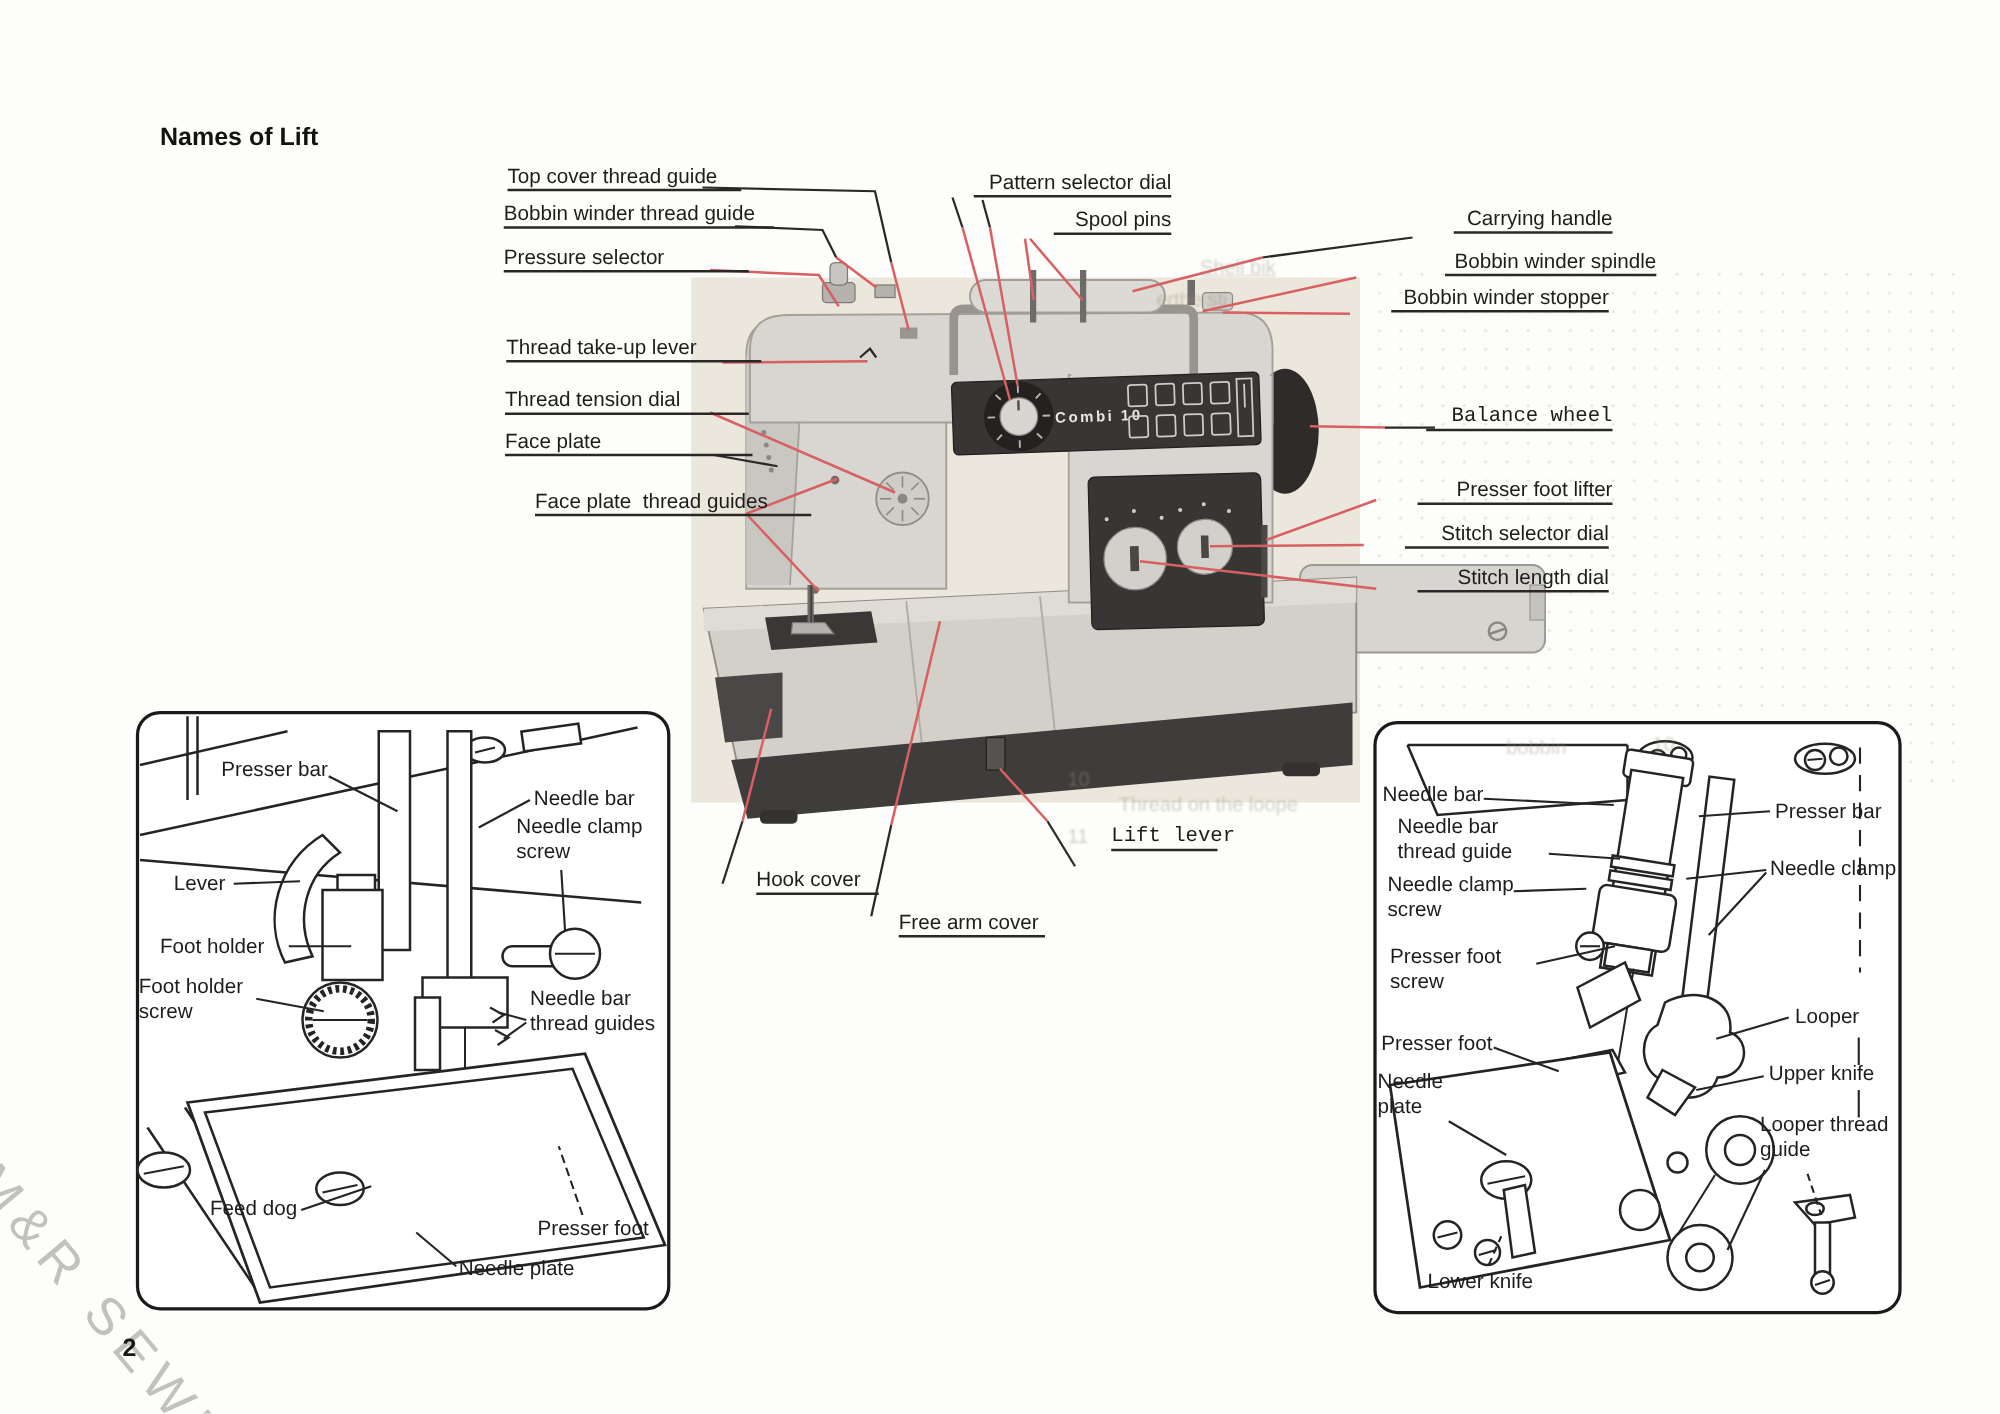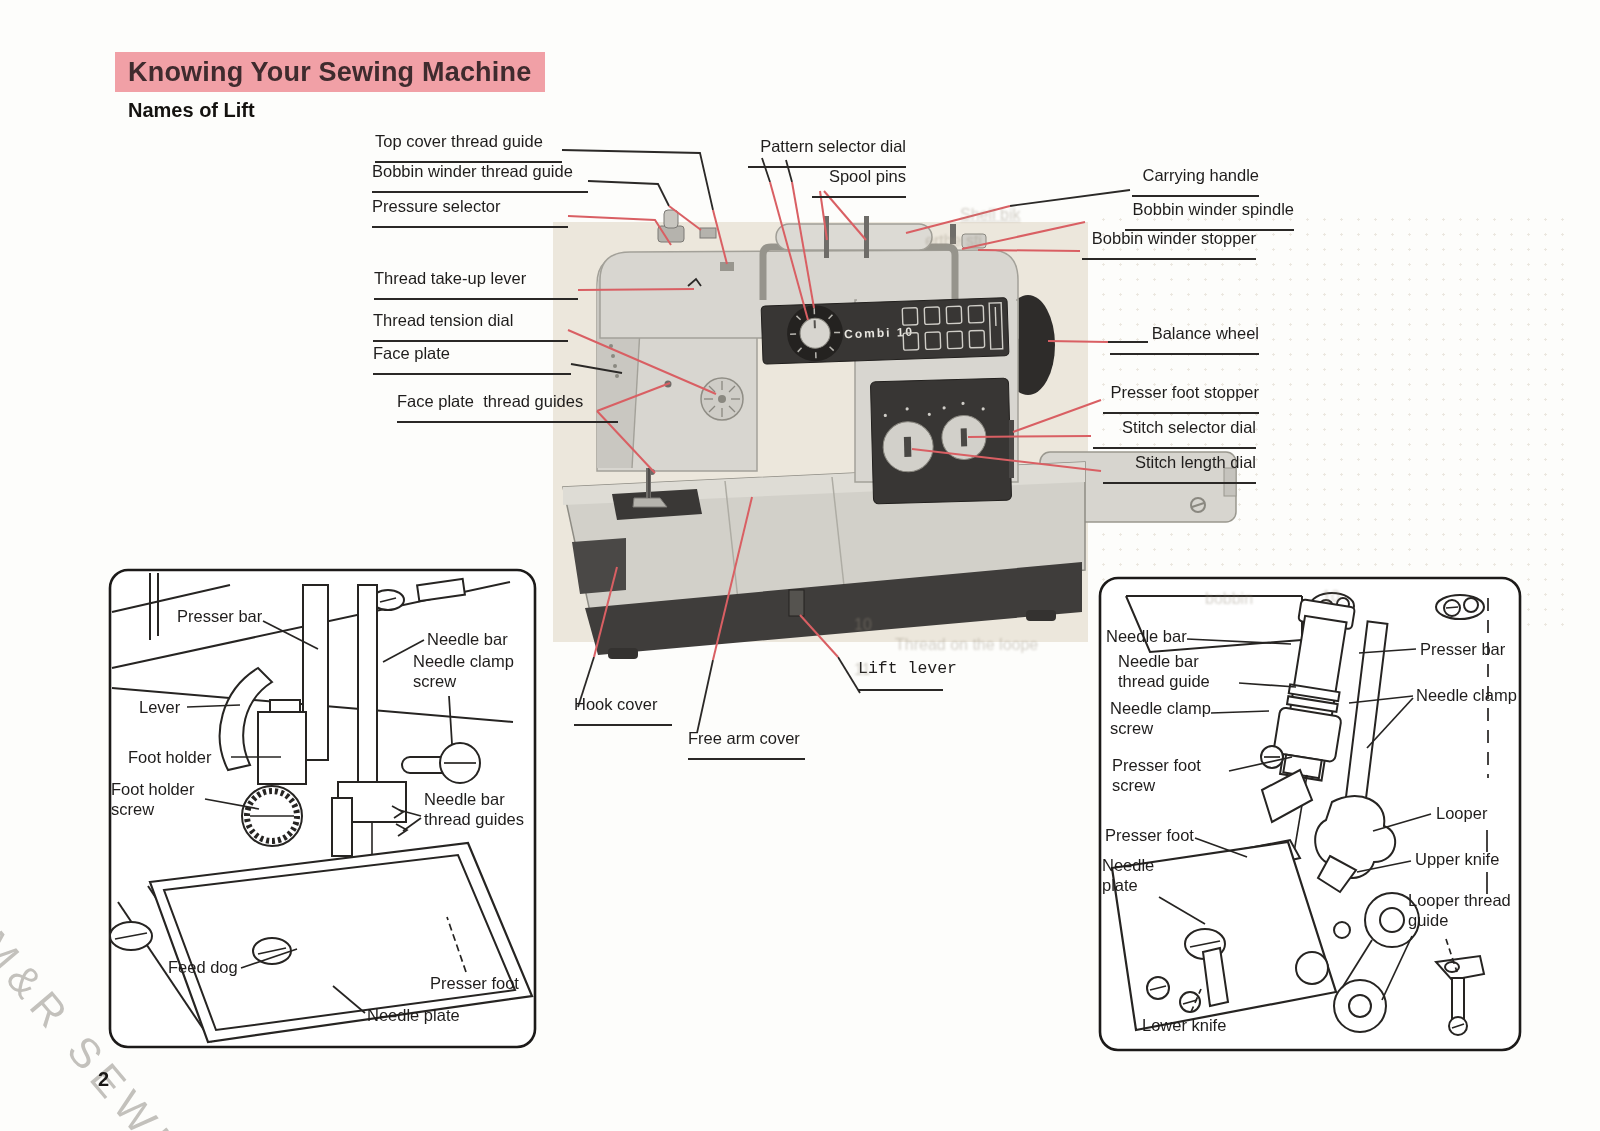--- a/index.html
+++ b/index.html
@@ -1,19 +1,19 @@
 <!DOCTYPE html>
 <html><head>
 <meta charset="utf-8">
 <style>
   html,body{margin:0;padding:0;background:#ffffff;}
   #page{position:relative;width:1600px;height:1131px;background:#fdfdfb;overflow:hidden;
         font-family:"Liberation Sans",sans-serif;color:#1f1d1c;}
   .lbl{position:absolute;font-size:16.5px;line-height:1.22;color:#1f1d1c;white-space:pre;}
-  .u{border-bottom:2px solid #2a2826;padding-bottom:10px;}
+  .u{border-bottom:2px solid #2a2826;padding-bottom:0;margin-left:31px;}
   .r{text-align:right;}
   .c{text-align:center;font-family:Liberation Mono, monospace;}
   #banner{position:absolute;left:115px;top:52px;width:430px;height:40px;background:#f1a0a6;}
   #banner span{display:block;padding-left:13px;font-size:27px;font-weight:bold;line-height:40px;color:#3f2b2e;letter-spacing:.2px;}
   #subtitle{position:absolute;left:128px;top:99px;font-size:20px;font-weight:bold;color:#14120f;}
   #pagenum{position:absolute;left:98px;top:1068px;font-size:20px;font-weight:bold;color:#1a1816;}
   #watermark{position:absolute;left:6px;top:922px;font-size:42px;letter-spacing:8px;
              color:rgba(108,102,94,.40);transform:rotate(50deg);transform-origin:left top;white-space:pre;}
   #dots{position:absolute;left:1095px;top:212px;width:475px;height:420px;opacity:.5;
         background-image:radial-gradient(#d9d0c2 1.1px,transparent 1.4px);background-size:17px 15px;}
@@ -359,40 +359,37 @@
         <line x1="1431" y1="814" x2="1373" y2="831"></line>
         <line x1="1195" y1="838" x2="1247" y2="857"></line>
         <line x1="1411" y1="861" x2="1357" y2="872"></line>
         <line x1="1159" y1="897" x2="1205" y2="924"></line>
         <line x1="1446" y1="939" x2="1457" y2="972" stroke-dasharray="6 4"></line>
         <line x1="1191" y1="1012" x2="1201" y2="989" stroke-dasharray="6 4"></line>
       </g>
     </g>
   </svg>
 
-  <div id="banner">
-    <span>Knowing Your Sewing Machine</span>
-  </div>
   <div id="subtitle">Names of Lift</div>
 
   <div class="lbl u" style="left:375px;top:131px;width:187px;">Top cover thread guide</div>
   <div class="lbl u" style="left:372px;top:161px;width:216px;">Bobbin winder thread guide</div>
   <div class="lbl u" style="left:372px;top:196px;width:196px;">Pressure selector</div>
   <div class="lbl u" style="left:374px;top:268px;width:204px;">Thread take-up lever</div>
   <div class="lbl u" style="left:373px;top:310px;width:195px;">Thread tension dial</div>
   <div class="lbl u" style="left:373px;top:343px;width:198px;">Face plate</div>
   <div class="lbl u" style="left:397px;top:391px;width:221px;">Face plate  thread guides</div>
 
   <div class="lbl u r" style="left:748px;top:136px;width:158px;">Pattern selector dial</div>
   <div class="lbl u r" style="left:812px;top:166px;width:94px;">Spool pins</div>
   <div class="lbl u r" style="left:1132px;top:165px;width:127px;">Carrying handle</div>
   <div class="lbl u r" style="left:1125px;top:199px;width:169px;">Bobbin winder spindle</div>
   <div class="lbl u r" style="left:1082px;top:228px;width:174px;">Bobbin winder stopper</div>
-  <div class="lbl u r" style="left:1110px;top:323px;width:149px;">Balance wheel</div>
-  <div class="lbl u r" style="left:1103px;top:382px;width:156px;">Presser foot stopper</div>
+  <div class="lbl u r" style="left:1110px;top:323px;width:149px;font-family:Liberation Mono, monospace;">Balance wheel</div>
+  <div class="lbl u r" style="left:1103px;top:382px;width:156px;">Presser foot lifter</div>
   <div class="lbl u r" style="left:1093px;top:417px;width:163px;">Stitch selector dial</div>
   <div class="lbl u r" style="left:1103px;top:452px;width:153px;">Stitch length dial</div>
 
   <div class="lbl u c" style="left:858px;top:659px;width:85px;">Lift lever</div>
   <div class="lbl u" style="left:574px;top:694px;width:98px;">Hook cover</div>
   <div class="lbl u" style="left:688px;top:728px;width:117px;">Free arm cover</div>
 
   <div class="lbl" style="left:177px;top:606px;">Presser bar</div>
   <div class="lbl" style="left:427px;top:629px;">Needle bar</div>
   <div class="lbl" style="left:413px;top:651px;">Needle clamp

